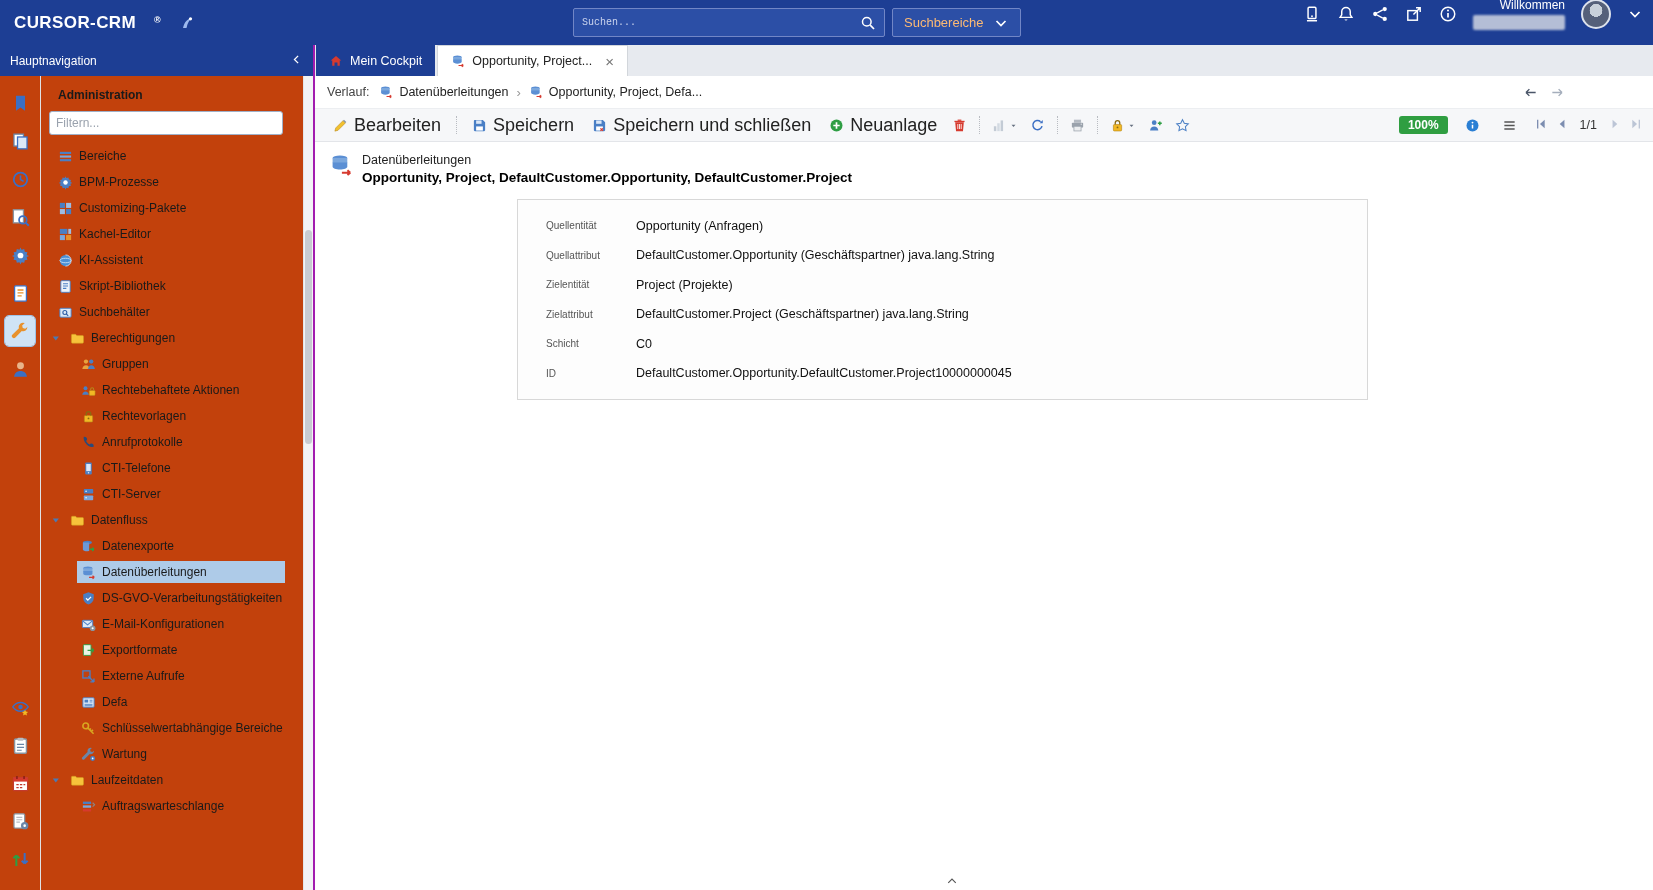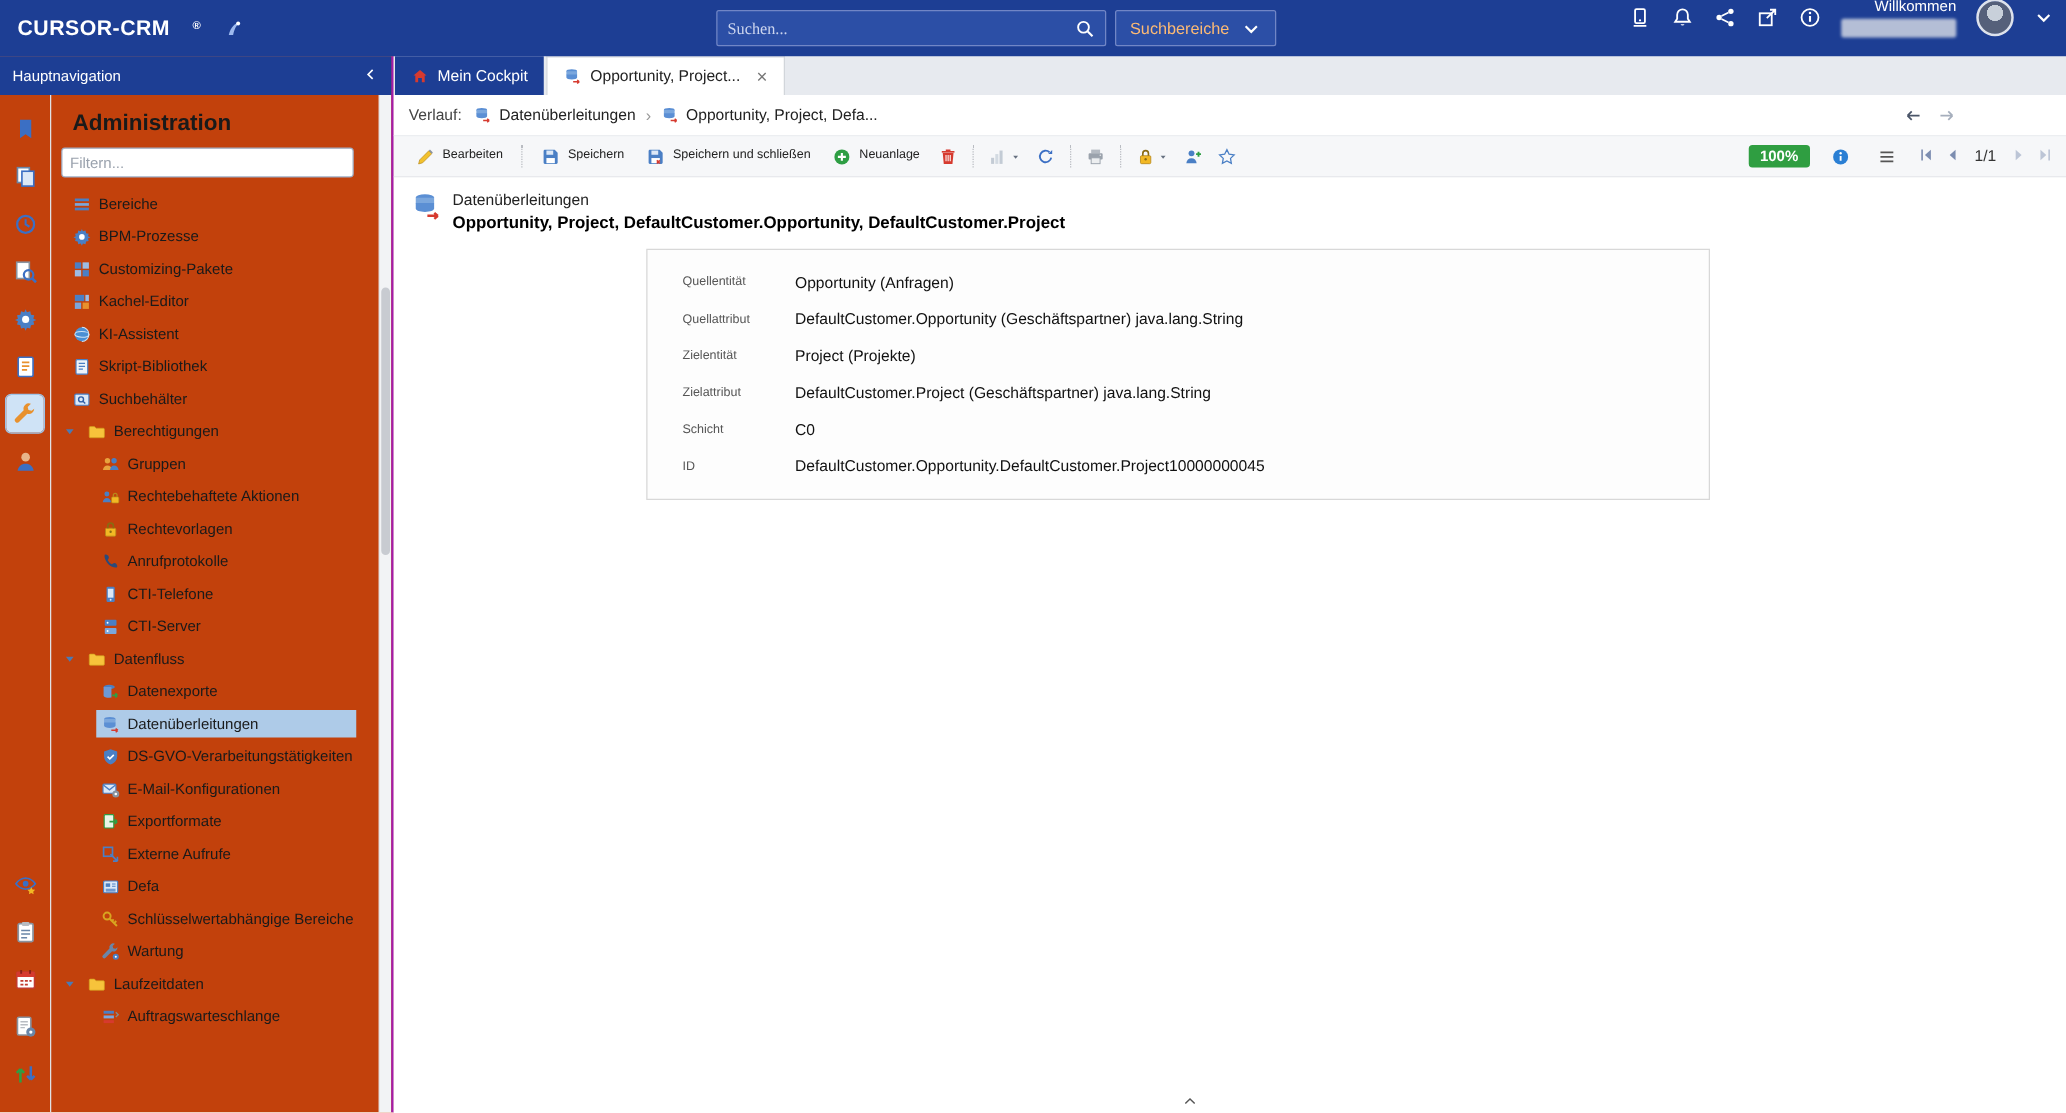--- a/index.html
+++ b/index.html
@@ -5,21 +5,21 @@
 *{margin:0;padding:0;box-sizing:border-box}
 html,body{width:1653px;height:890px;overflow:hidden}
 body{font-family:"Liberation Sans","DejaVu Sans",sans-serif;font-size:13px;background:#fff;color:#1a1a1a;position:relative}
 .icw{display:inline-flex;flex:none;align-items:center}
 .icw svg{width:16px;height:16px;display:block}
 
 .topbar{height:45px;background:#1d3e94;position:relative;display:flex;align-items:center;color:#fff}
 .logo{font-size:17px;font-weight:bold;letter-spacing:.4px;margin-left:14px;display:flex;align-items:center;gap:18px}
 .logo sup{font-size:9px;align-self:flex-start;margin-top:2px}
 .search-box{position:absolute;left:573px;top:8px;width:312px;height:29px;background:#2c4fa6;border:1px solid #7186c6;border-radius:2px;display:flex;align-items:center;padding:0 8px}
-.search-box input{flex:1;background:transparent;border:none;outline:none;color:#7dd3fc;font-size:13px;font-family:Liberation Serif, serif}
+.search-box input{flex:1;background:transparent;border:none;outline:none;color:#7dd3fc;font-size:10px;font-family:Liberation Mono, monospace}
 .search-box input::placeholder{color:#ccd5ee}
 .areas-btn{position:absolute;left:892px;top:8px;height:29px;background:#2c4fa6;border:1px solid #7186c6;border-radius:2px;color:#fdba74;font-size:13px;font-family:inherit;display:flex;align-items:center;gap:9px;padding:0 11px;cursor:pointer}
 .topbar-right{position:absolute;right:10px;top:0;height:28px;display:flex;align-items:center;gap:16px}
 .tb-ico{cursor:pointer;display:flex}
 .tb-ico svg{width:18px;height:18px}
 .welcome{text-align:right;font-size:12px;line-height:1.2}
 .redacted{width:92px;height:15px;background:#cfd5e2;opacity:.85;border-radius:2px;filter:blur(1.2px);margin-top:2px;margin-left:auto}
 .avatar{width:30px;height:30px;border-radius:50%;background:radial-gradient(circle at 50% 36%,#c8d0da 0 30%,#55607a 31% 100%);border:2px solid #dde2ec;cursor:pointer}
 
 .body-wrap{display:flex;height:845px}
@@ -27,21 +27,21 @@
 .side-header{height:31px;background:#1d3e94;color:#fff;font-size:12px;display:flex;align-items:center;padding:0 10px;flex:none}
 .side-header .hn-collapse{margin-left:auto;cursor:pointer}
 .side-header .hn-collapse svg{width:13px;height:13px}
 .side-body{flex:1;display:flex;overflow:hidden}
 .rail{width:41px;border-right:1px solid #dfe2e6;display:flex;flex-direction:column;align-items:center;padding:8px 0 12px;flex:none}
 .rail-item{width:30px;height:30px;margin:4px 0;display:flex;align-items:center;justify-content:center;border-radius:4px;cursor:pointer}
 .rail-item svg{width:19px;height:19px}
 .rail-item.sel{background:#cfe3f6;outline:1px solid #9ec4e8}
 .rail-spacer{flex:1}
 .tree-panel{flex:1;padding-top:6px;overflow:hidden;min-width:0}
-.admin-title{font-size:18px;font-weight:bold;margin:6px 0 9px 17px;color:#1a1a1a}
+.admin-title{font-size:12px;font-weight:bold;margin:6px 0 9px 17px;color:#1a1a1a}
 .filter-box{height:24px;border:1px solid #9fb0c8;border-radius:3px;margin:0 20px 8px 8px;display:flex;align-items:center;padding:0 6px;background:#fff}
 .filter-box input{flex:1;border:none;outline:none;font-size:12px;color:#333;font-family:inherit;min-width:0}
 .filter-box input::placeholder{color:#9aa2ad}
 .tree-row{height:26px;display:flex;align-items:center;margin-right:18px;cursor:pointer;white-space:nowrap}
 .expander{width:15px;display:flex;justify-content:center;margin-right:2px;cursor:pointer}
 .expander svg{width:11px;height:11px}
 .row-body{flex:1;display:flex;align-items:center;gap:6px;height:22px;padding:0 4px;overflow:hidden}
 .tree-row .icw svg{width:15px;height:15px}
 .tree-row .lbl{font-size:12px;color:#1a1a1a}
 .tree-row.selected .row-body{background:#aecbe8}
@@ -57,21 +57,21 @@
 .tab-close{color:#777;font-size:15px;margin-left:6px;line-height:1;cursor:pointer}
 .crumbbar{height:32px;background:#fff;display:flex;align-items:center;padding:0 12px;position:relative;flex:none}
 .crumb-label{color:#444;font-size:12.5px;margin-right:10px}
 .crumb{display:flex;align-items:center;gap:6px;font-size:12.5px;color:#222;cursor:pointer}
 .crumb .icw svg{width:14px;height:14px}
 .crumb-sep{color:#999;margin:0 8px;font-size:13px}
 .nav-arrows{position:absolute;right:88px;display:flex;gap:12px;align-items:center}
 .nav-arrows .icw{cursor:pointer}
 .nav-arrows svg{width:15px;height:15px}
 .toolbar{height:34px;background:#f6f7f9;border-bottom:1px solid #e3e5e9;border-top:1px solid #eceef1;display:flex;align-items:center;padding:0 10px;gap:2px;flex:none}
-.tb-btn{display:flex;gap:6px;padding:4px 8px;font-size:10px;color:#222;cursor:pointer;border-radius:3px;background:none;border:none;font-family:inherit}
+.tb-btn{display:flex;align-items:center;gap:6px;padding:4px 8px;font-size:18px;color:#222;cursor:pointer;border-radius:3px;background:none;border:none;font-family:inherit}
 .tb-btn svg{width:15px;height:15px}
 .tb-ibtn{display:flex;align-items:center;gap:2px;padding:4px 5px;cursor:pointer;border-radius:3px}
 .tb-ibtn svg{width:15px;height:15px}
 .tb-ibtn .caret svg{width:9px;height:9px}
 .tb-sep{border-left:1px dotted #b9bcc2;height:18px;margin:0 5px}
 .tb-right{margin-left:auto;display:flex;align-items:center;gap:12px}
 .zoom-badge{background:#2f9e41;color:#fff;font-size:12px;font-weight:bold;padding:2px 9px;border-radius:3px}
 .pager{display:flex;align-items:center;gap:7px}
 .pager .icw{cursor:pointer}
 .pager svg{width:14px;height:14px}

